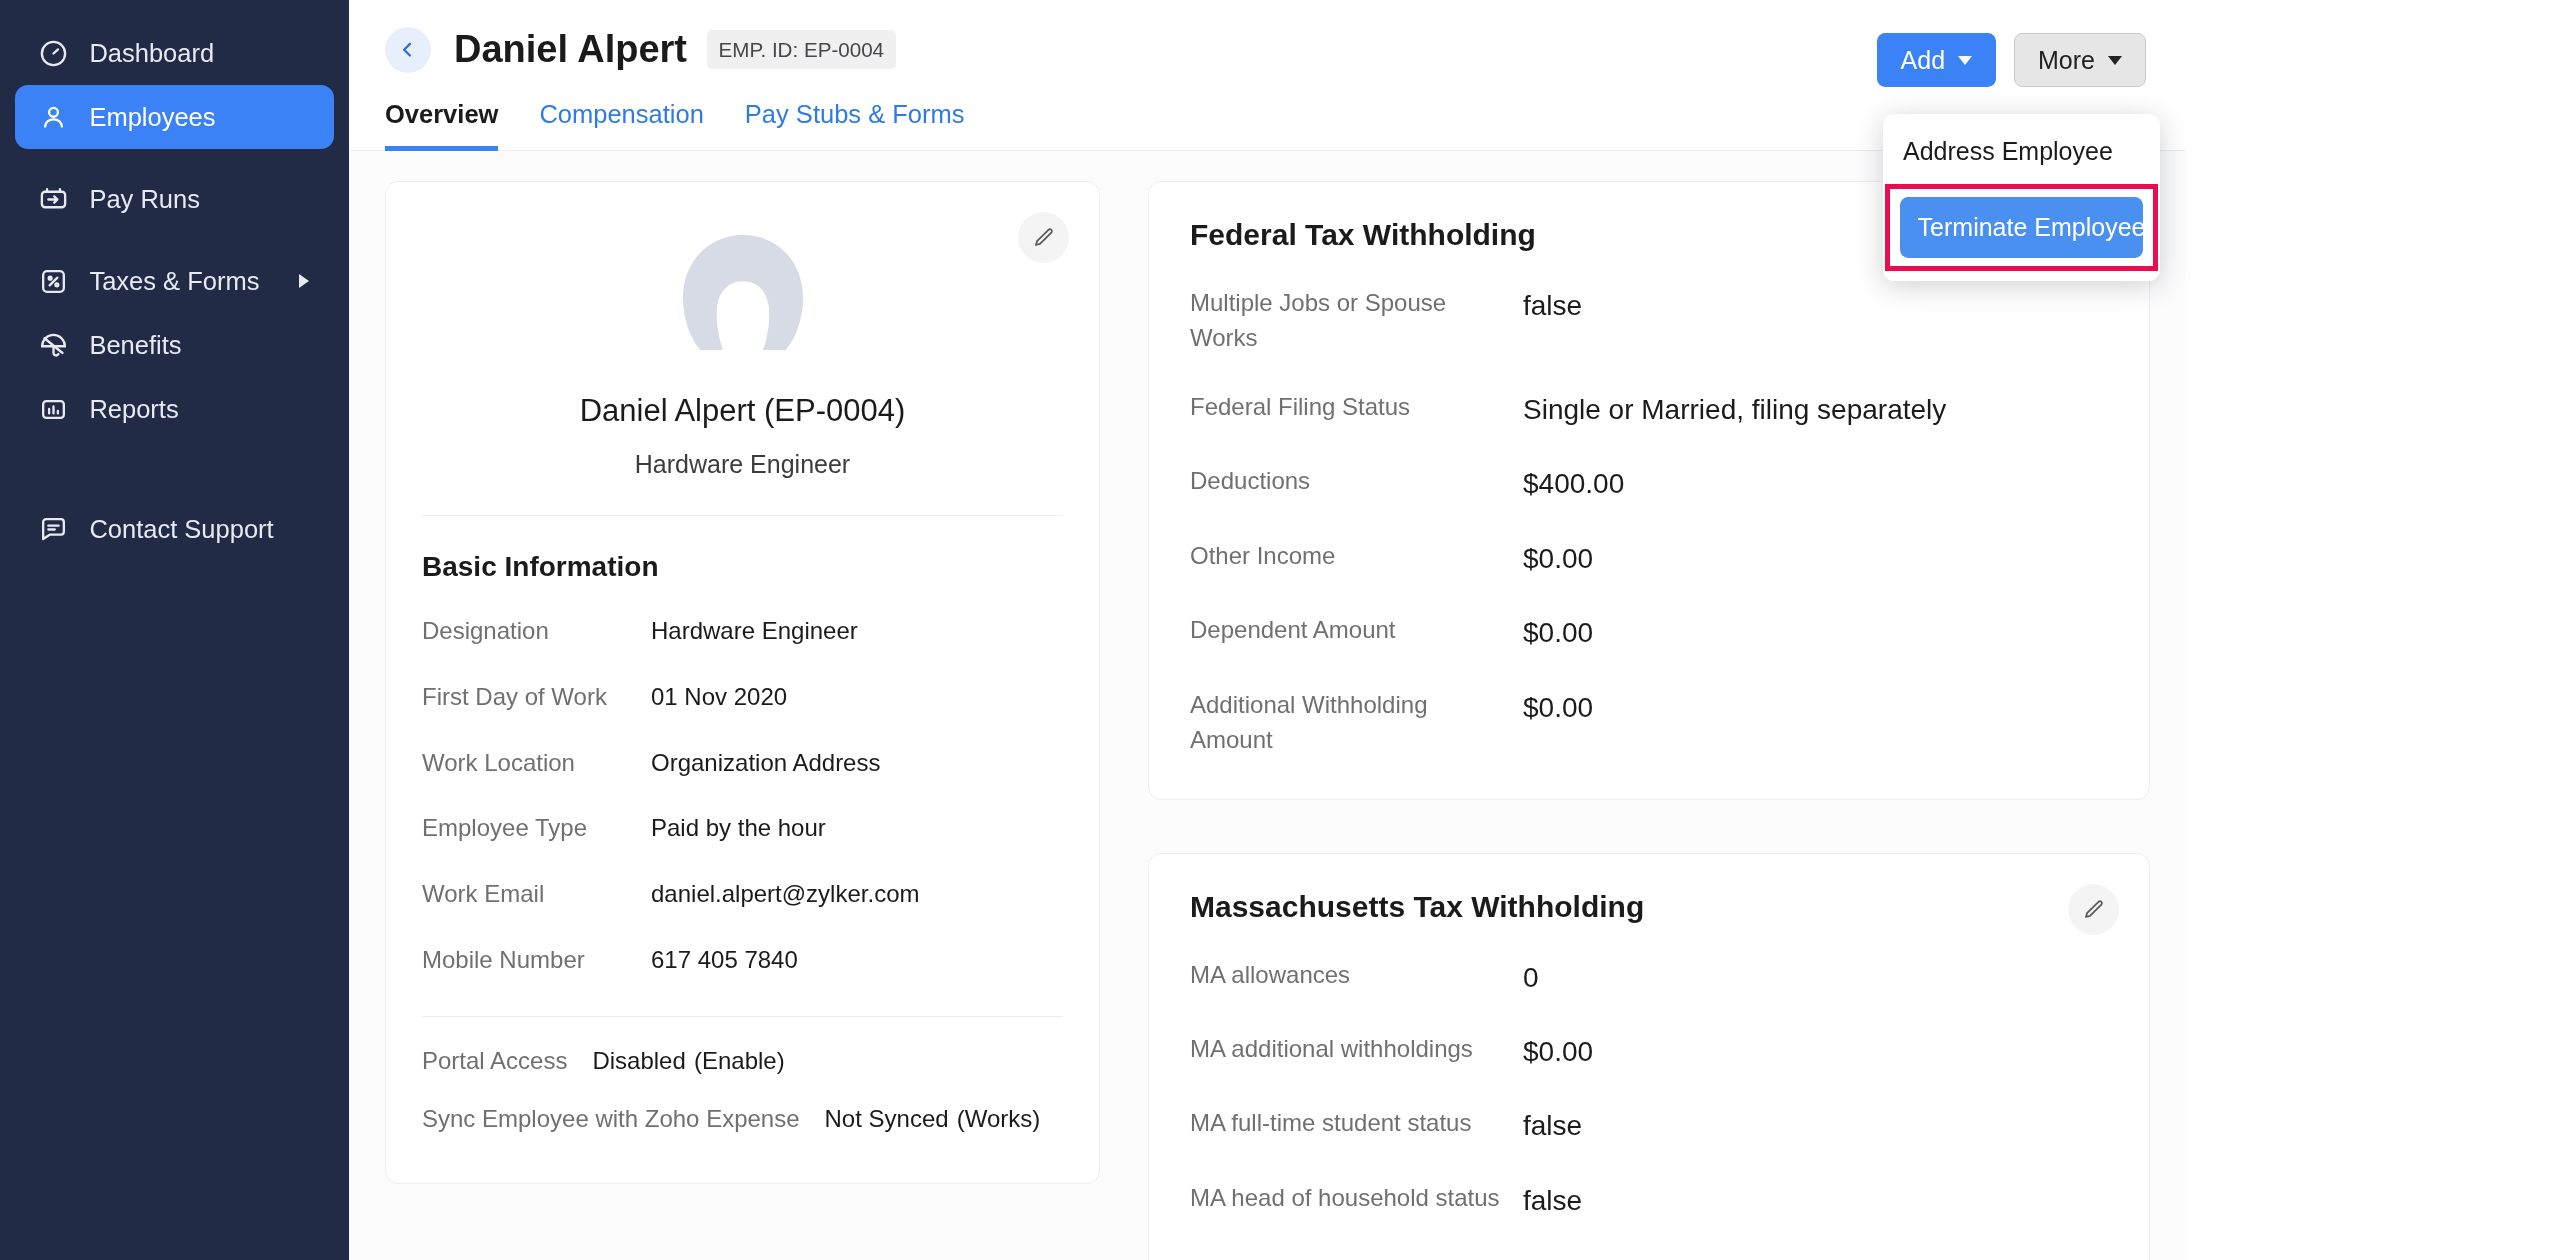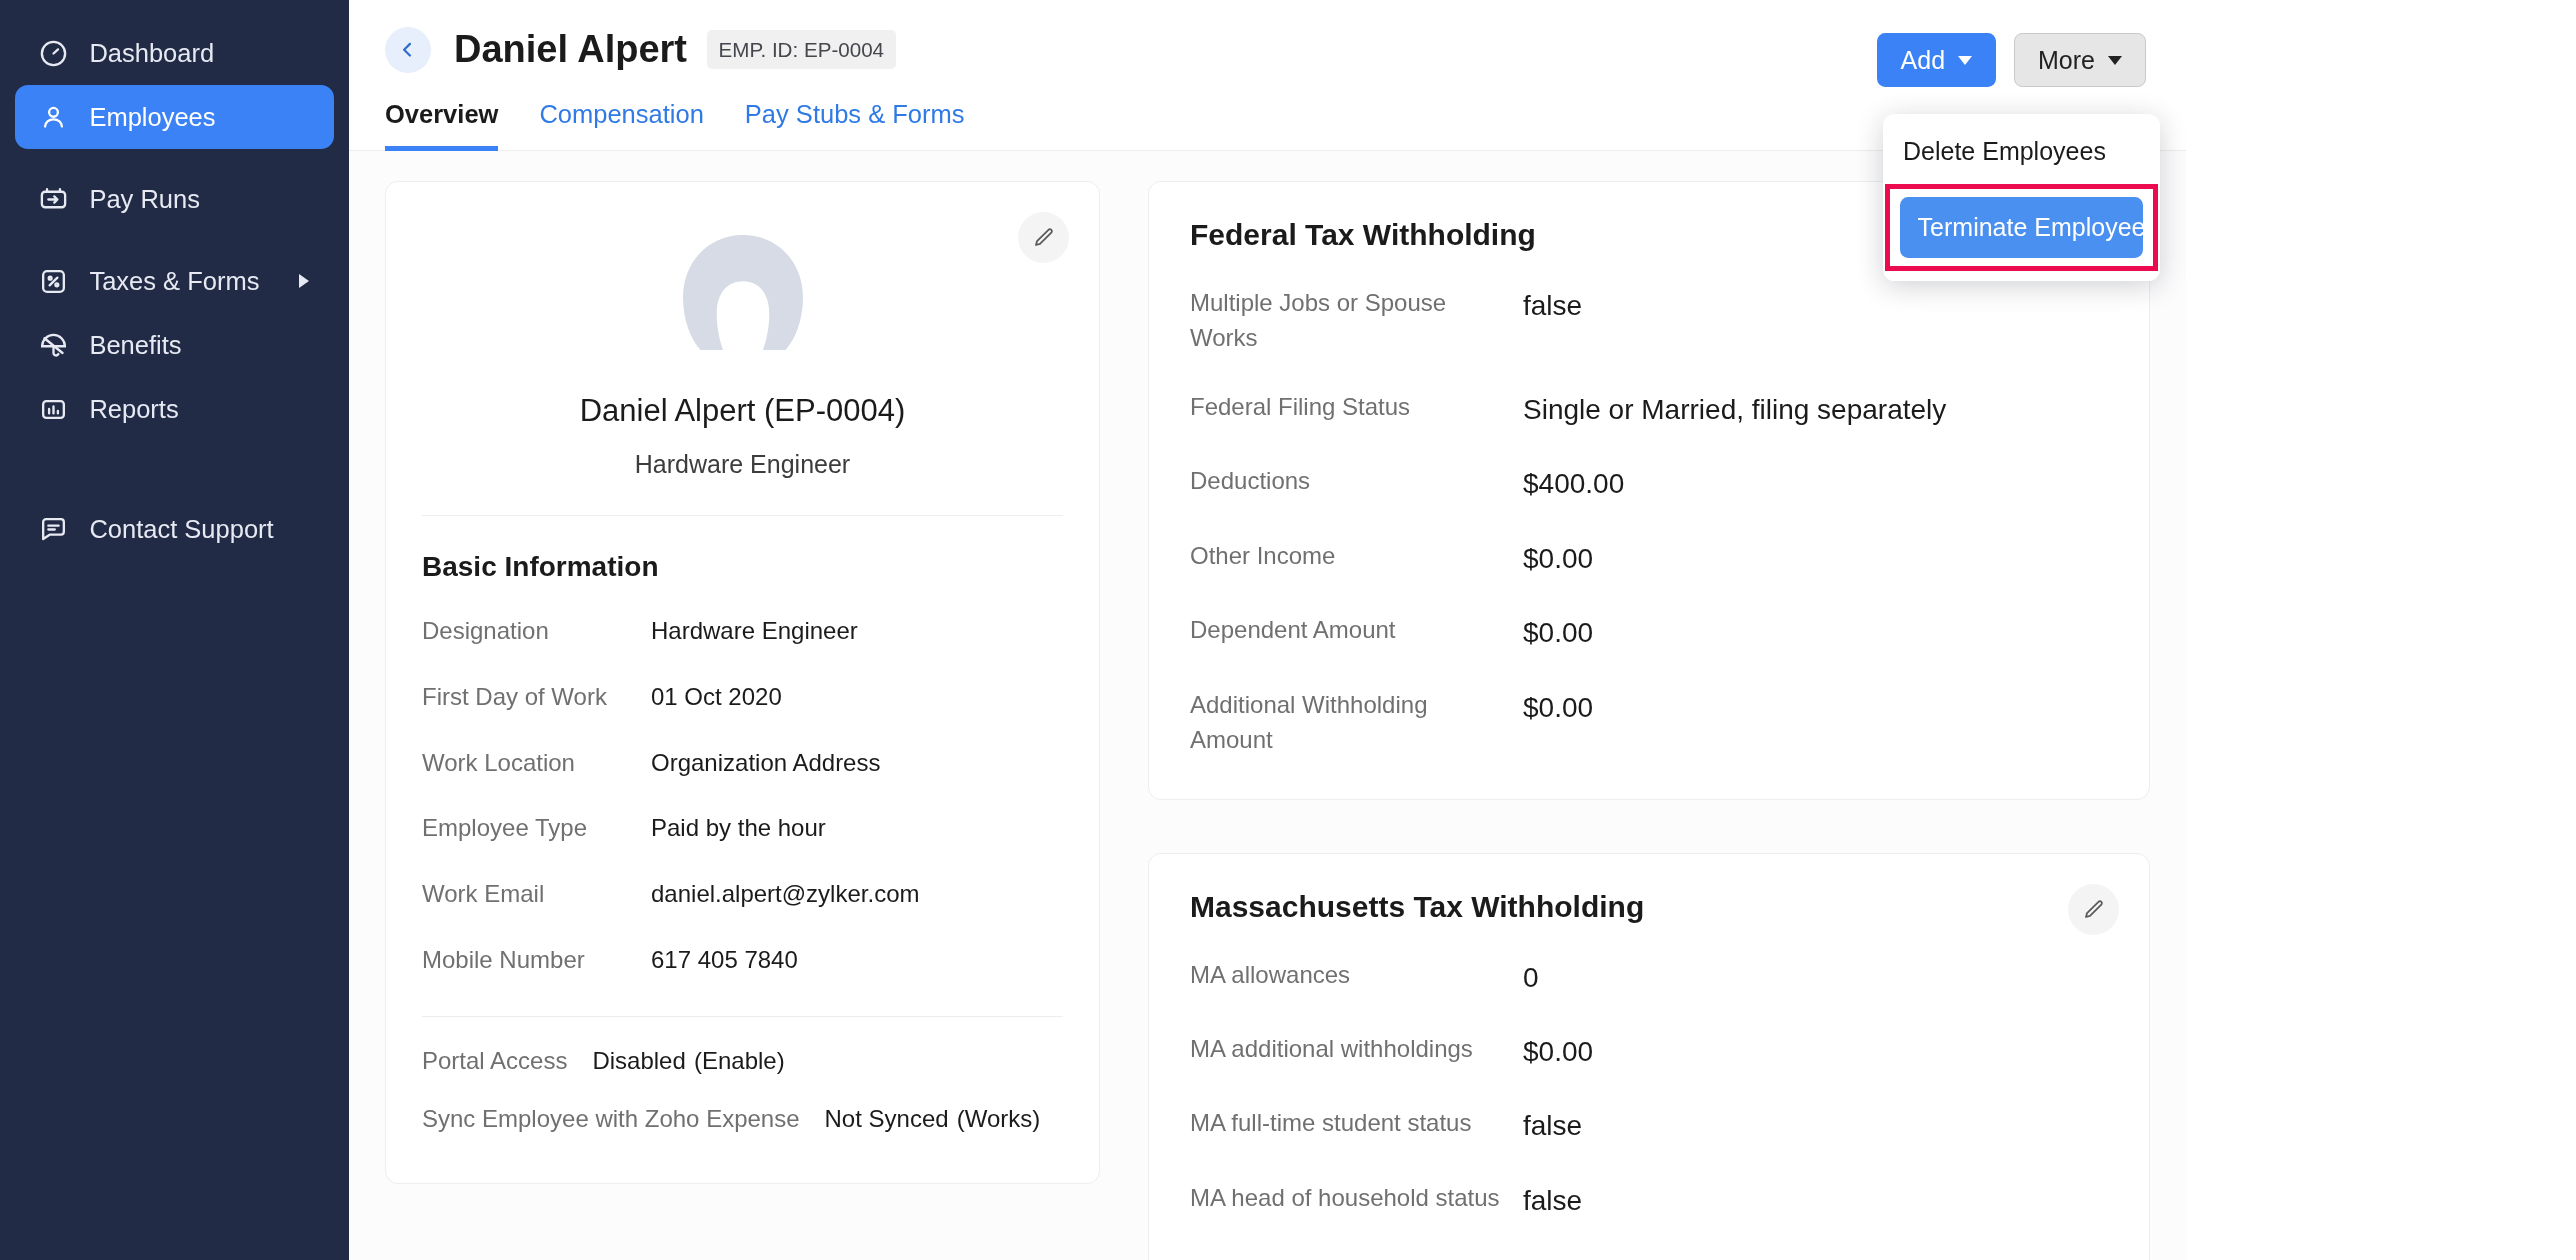--- a/index.html
+++ b/index.html
@@ -299,21 +299,21 @@
       </div>
     </div>
 
     <div class="tabs">
       <div class="tab active">Overview</div>
       <div class="tab">Compensation</div>
       <div class="tab">Pay Stubs &amp; Forms</div>
     </div>
 
     <div class="dropdown">
-      <div class="dd-item">Delete Employees</div>
+      <div class="dd-item">Address Employee</div>
       <div class="dd-highlight-wrap">
         <div class="dd-item-selected">Terminate Employee</div>
       </div>
     </div>
 
     <div class="content">
 
       <div class="col-left">
         <div class="card profile-card">
           <div class="edit-btn">
@@ -334,21 +334,21 @@
           <div class="divider"></div>
 
           <div class="section-title">Basic Information</div>
 
           <div class="kv">
             <div class="kv-key">Designation</div>
             <div class="kv-val">Hardware Engineer</div>
           </div>
           <div class="kv">
             <div class="kv-key">First Day of Work</div>
-            <div class="kv-val">01 Oct 2020</div>
+            <div class="kv-val">01 Nov 2020</div>
           </div>
           <div class="kv">
             <div class="kv-key">Work Location</div>
             <div class="kv-val">Organization Address</div>
           </div>
           <div class="kv">
             <div class="kv-key">Employee Type</div>
             <div class="kv-val">Paid by the hour</div>
           </div>
           <div class="kv">

